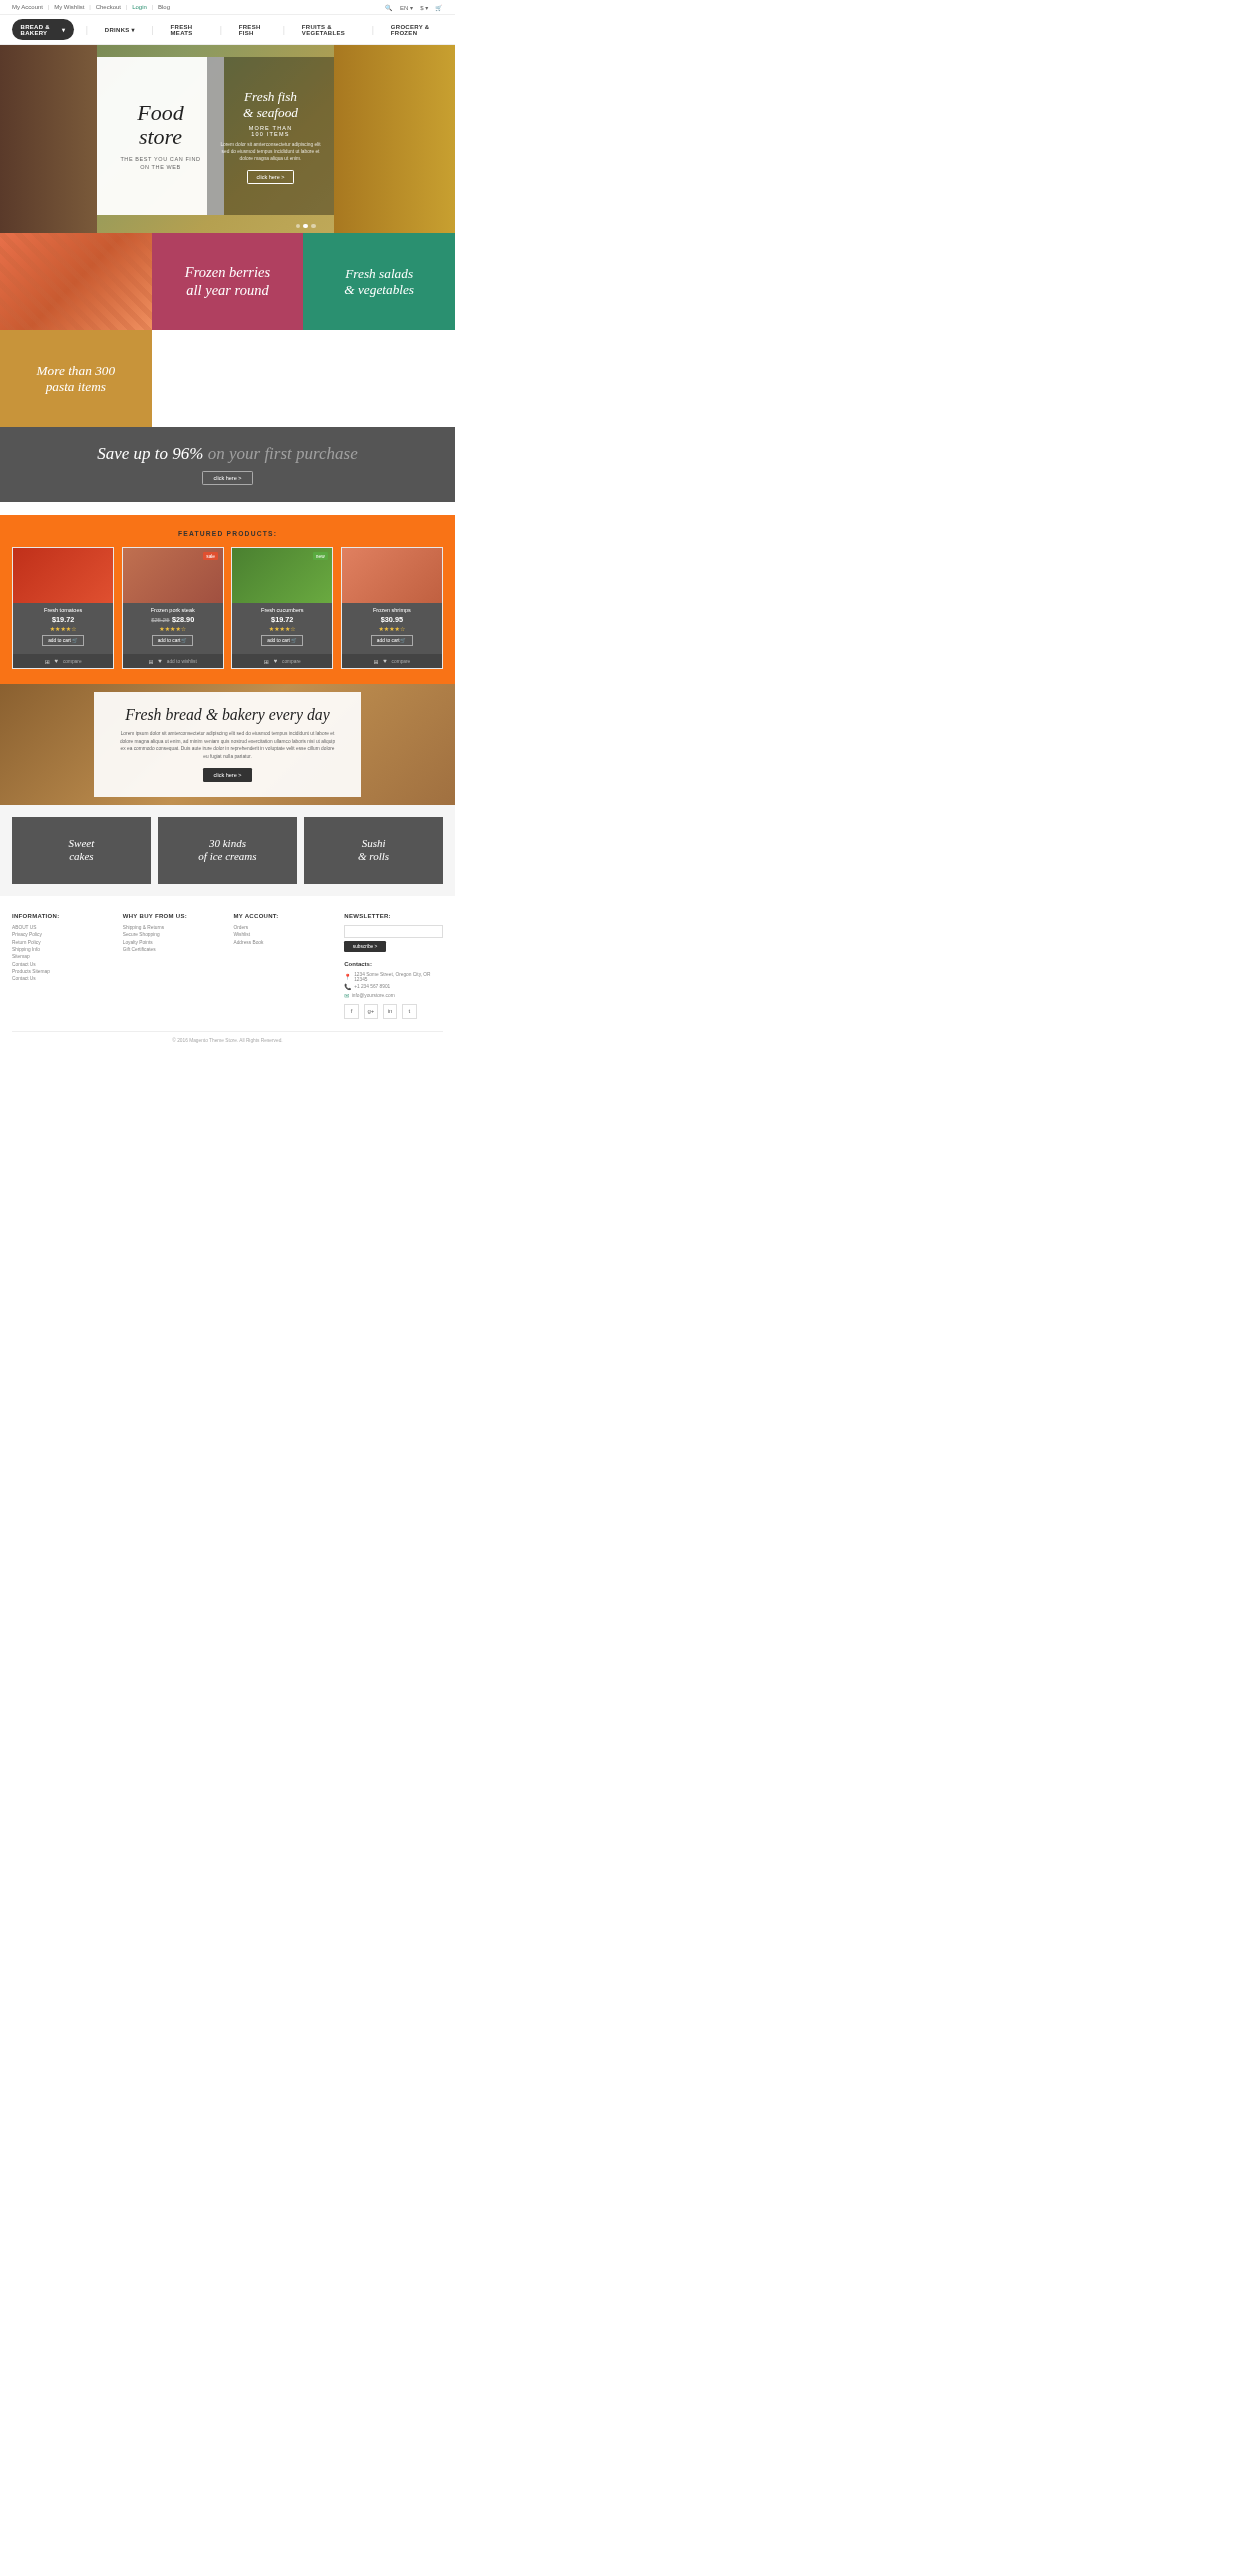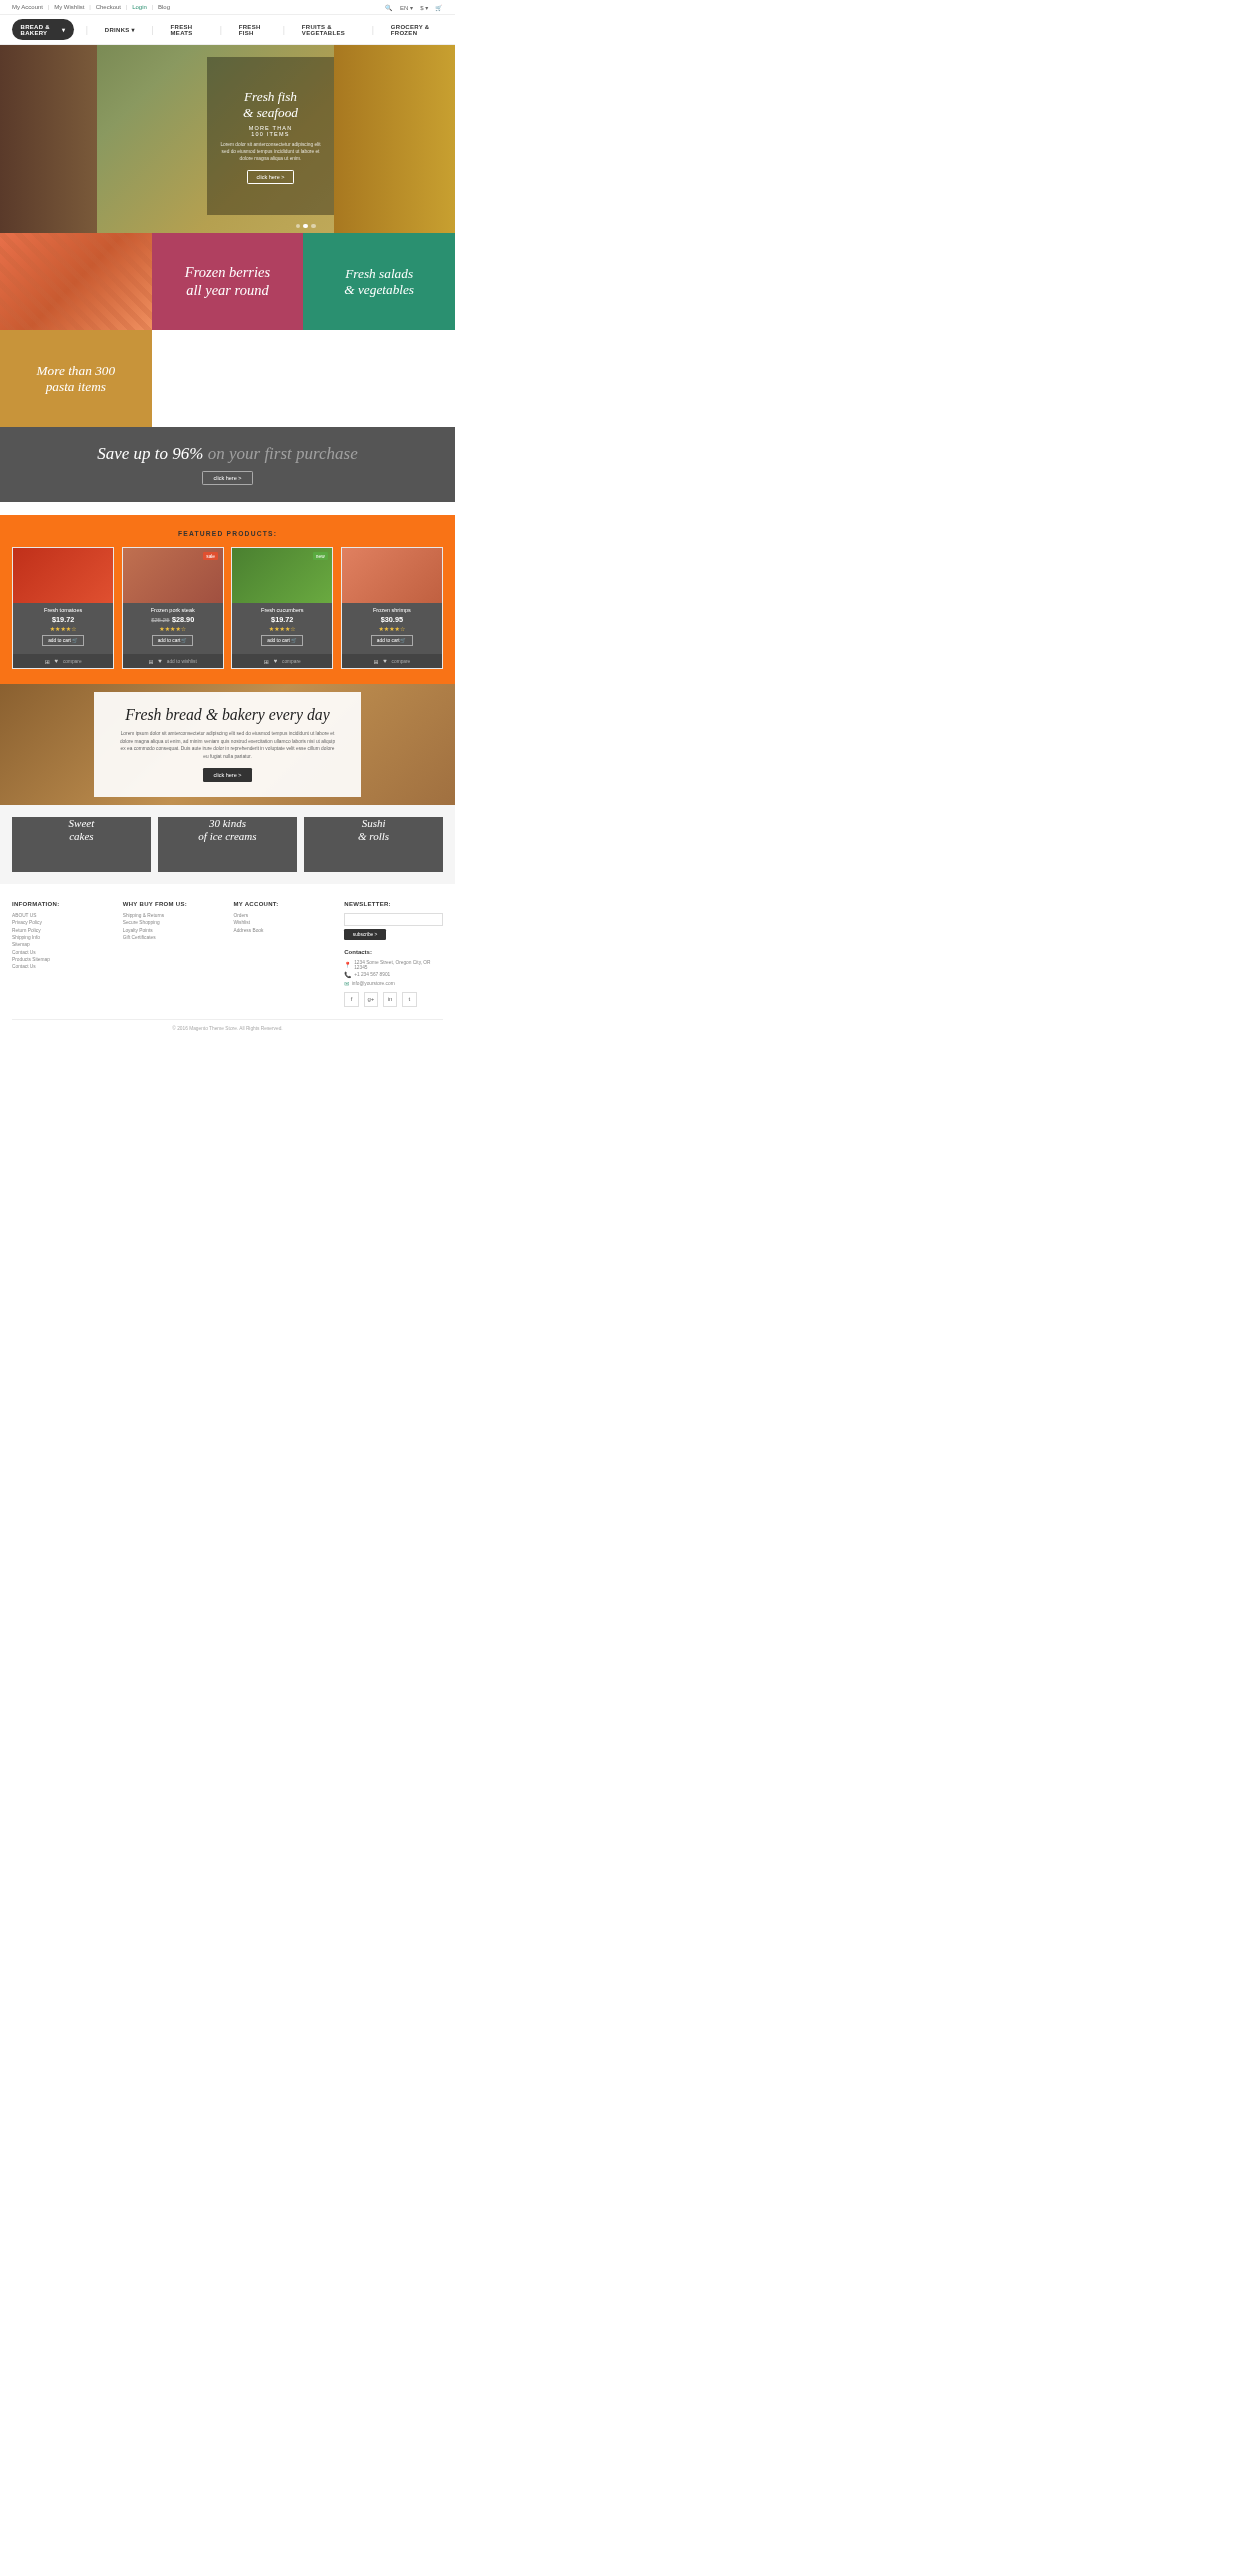--- a/index.html
+++ b/index.html
@@ -223,22 +223,22 @@
       font-size: 5.5px; cursor: pointer; border-radius: 1.2px;
     }
 
     
     .specialty-grid {
       display: grid; grid-template-columns: repeat(3, 1fr);
       padding: 12px; gap: 7.3px; background: #f5f5f5;
     }
     .specialty-card {
       background: #555; color: #fff;
-      display: flex; align-items: flex-start; justify-content: center;
-      height: 55px; text-align: center; padding: 0;
+      display: flex; align-items: center; justify-content: center;
+      height: 67px; text-align: center; padding: 19px;
     }
     .specialty-text {
       font-family: Georgia, serif; font-style: italic; font-size: 11px;
       line-height: 1.2;
     }
 
     
     .footer { background: #fff; padding: 17px 12px 9.7px; }
     .footer-columns { display: grid; grid-template-columns: repeat(4, 1fr); gap: 12px; margin-bottom: 12px; }
     .footer-col-title { font-size: 6px; font-weight: bold; color: #333; margin-bottom: 6px; text-transform: uppercase; letter-spacing: 0.3px; }
@@ -316,20 +316,29 @@
   </a>
 </nav>
 
 <div class="hero">
   <div class="hero-bg"></div>
 
   <div class="hero-fruits-left"></div>
 
   <div class="hero-fruits-right"></div>
 
+  <div class="hero-white-box">
+    <div class="hero-title">
+      <span>Food</span><br>
+      <span>store</span>
+    </div>
+    <div class="hero-subtitle">
+      THE BEST YOU CAN FIND<br>ON THE WEB
+    </div>
+  </div>
 
   <div class="hero-info-box">
     <div class="hero-info-title">
       Fresh fish<br>&amp; seafood
     </div>
     <div class="hero-info-sub">
       MORE THAN<br>100 ITEMS
     </div>
     <div class="hero-info-text">
       Lorem dolor sit amterconsectetur adipiscing elit sed do eiusmod tempus incididunt ut labore et dolore magna aliqua ut enim.

